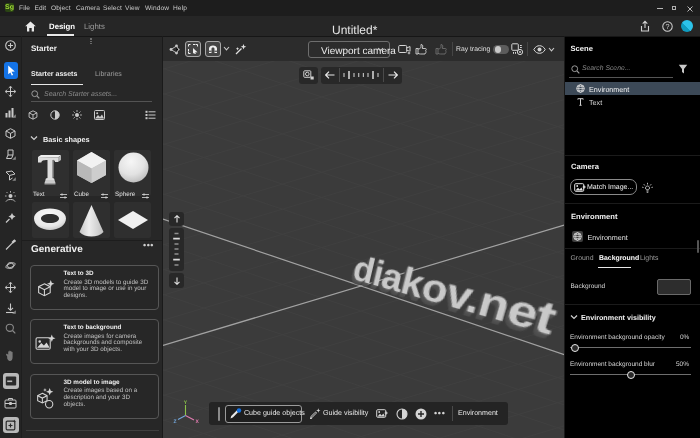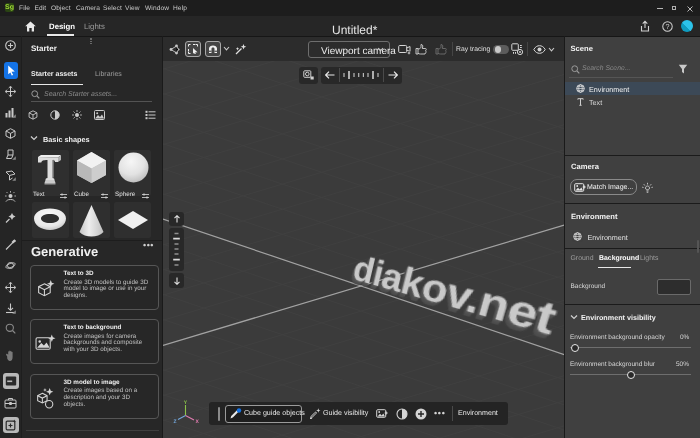--- a/index.html
+++ b/index.html
@@ -14,21 +14,21 @@
 #header { position:absolute; left:0; top:16px; width:700px; height:20px; background:#262626; }
 
 #strip { position:absolute; left:0; top:36px; width:21px; height:402px; background:#252525; }
 
 #assets { position:absolute; left:21px; top:36px; width:142px; height:402px; background:#272727; overflow:hidden; }
 
 #toolbar { position:absolute; left:163px; top:36px; width:402px; height:25px; background:#2c2c2c; }
 
 #viewport { position:absolute; left:163px; top:61px; width:402px; height:377px; background:#3b3b3b; overflow:hidden; }
 
-#rpanel { position:absolute; left:565px; top:36px; width:135px; height:402px; background:#404040;text-align:center; }
+#rpanel { position:absolute; left:565px; top:36px; width:135px; height:402px; background:#000000;text-align:center; }
 .hdr { font-weight:bold; color:#f2f2f2; font-size:7.6px; }
 .seprow { position:absolute; left:0; width:135px; height:1px; background:#1b1b1b; }
 .cell { width:37px; height:46px; background:#2f2f2f; border-radius:2px; }
 .lbl { font-size:6.3px; color:#e0e0e0; }
 .card { width:129px; border:1px solid #565656; border-radius:4px; }
 .ctitle { font-size:6.3px; font-weight:bold; color:#f0f0f0; }
 .cdesc { font-size:6.3px; color:#c0c0c0; line-height:6.9px; }
 .tbtn { width:16px; height:16px; background:#454545; border:1px solid #a8a8a8; border-radius:3px; }
 .ovl { background:#282828; border-radius:3px; }
 .btxt { font-size:7.1px; color:#e8e8e8; }
@@ -302,21 +302,21 @@
       </svg>
     <svg class="abs sld" style="left:121px; top:156.5px;" width="7" height="6" viewBox="0 0 7 6">
         <g stroke="#c9c9c9" stroke-width="0.9">
           <path d="M0 1.5 H7 M0 4.5 H7"></path>
         </g>
         <circle cx="2" cy="1.5" r="1.1" fill="#c9c9c9"></circle>
         <circle cx="5" cy="4.5" r="1.1" fill="#c9c9c9"></circle>
       </svg>
 
     <div class="abs" style="left:0px; top:203.5px; width:142px; height:1px; background:#1d1d1d;"></div>
-    <div class="abs" style="left:10px; top:208px; font-size:13px; font-weight:bold; color:#f0f0f0;">Generative</div>
+    <div class="abs" style="left:10px; top:208px; font-size:10px; font-weight:bold; color:#f0f0f0;">Generative</div>
     <div class="abs" style="left:122px; top:204px; font-size:9px; font-weight:bold; color:#d0d0d0; letter-spacing:0.5px;">•••</div>
     <div class="abs card" style="left:9px; top:229px; height:45px;"></div>
     <div class="abs card" style="left:9px; top:283px; height:45px;"></div>
     <div class="abs card" style="left:9px; top:337.5px; height:45px;"></div>
     <svg class="abs" style="left:15px; top:243px;" width="20" height="20" viewBox="0 0 19 19">
         <g fill="none" stroke="#d5d5d5" stroke-width="1">
           <path d="M8 4.5 L13.5 7.3 L13.5 13 L8 15.8 L2.5 13 L2.5 7.3 Z"></path>
           <path d="M2.5 7.3 L8 10.1 L13.5 7.3 M8 10.1 L8 15.8"></path>
         </g>
         <path d="M14 1 L15 3.5 L17.5 4.5 L15 5.5 L14 8 L13 5.5 L10.5 4.5 L13 3.5 Z" fill="#d5d5d5"></path>

